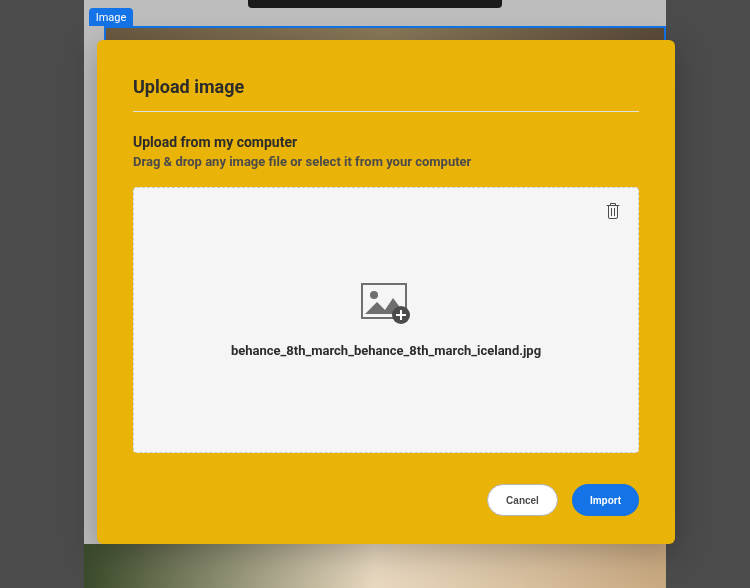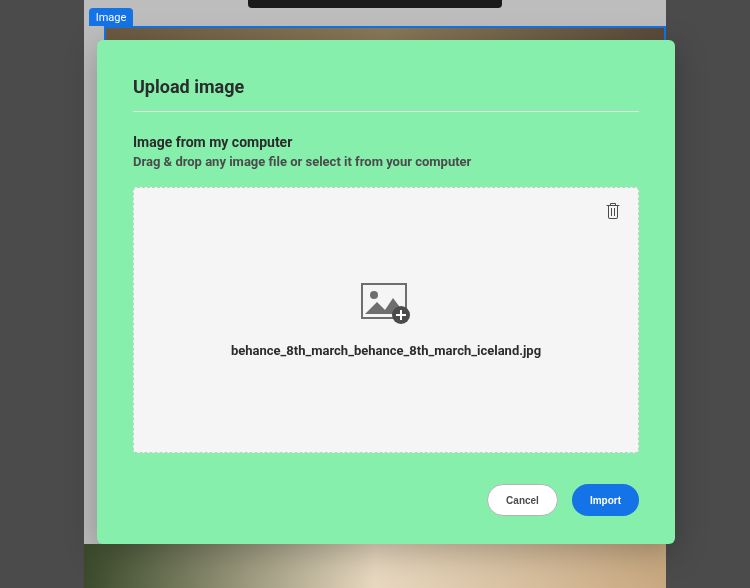--- a/index.html
+++ b/index.html
@@ -25,21 +25,21 @@
       position: absolute; left: 104px; top: 26px; right: 84px; height: 60px;
       background: linear-gradient(90deg, #6b5a42, #8a7a5a, #5a4a3a);
       border: 2px solid #1473e6; border-bottom: none;
     }
     .bottom-strip {
       position: absolute; left: 84px; right: 84px; top: 544px; height: 44px;
       background: linear-gradient(90deg, #3a4a2a, #e8d8c0, #c8a880);
     }
     .modal {
       position: absolute; left: 97px; top: 40px; width: 578px; height: 504px;
-      background: #86efac; border-radius: 6px;
+      background: #eab308; border-radius: 6px;
       box-shadow: 0 8px 32px rgba(0,0,0,0.25);
       padding: 36px 36px 24px 36px;
     }
     .modal-title {
       font-size: 18px; font-weight: 700; color: #2c2c2c;
       padding-bottom: 14px;
     }
     .divider {
       border: none; border-top: 1px solid #e1e1e1; margin-bottom: 22px;
     }
@@ -85,21 +85,21 @@
 <div class="bg-layer"></div>
 <div class="page-content"></div>
 <div class="toolbar-dark"></div>
 <div class="hero-strip"></div>
 <div class="bottom-strip"></div>
 <div class="tab-image">Image</div>
 
 <div class="modal">
   <div class="modal-title">Upload image</div>
   <hr class="divider">
-  <div class="section-heading">Image from my computer</div>
+  <div class="section-heading">Upload from my computer</div>
   <div class="section-sub">Drag &amp; drop any image file or select it from your computer</div>
 
   <div class="dropzone">
     <span class="trash-icon">
       <svg width="18" height="18" viewBox="0 0 18 18" fill="#4b4b4b">
         <path d="M15 3h-3V2a1 1 0 0 0-1-1H7a1 1 0 0 0-1 1v1H3a.5.5 0 0 0 0 1h1v11a2 2 0 0 0 2 2h6a2 2 0 0 0 2-2V4h1a.5.5 0 0 0 0-1zM7 2h4v1H7zm6 13a1 1 0 0 1-1 1H6a1 1 0 0 1-1-1V4h8zM7 6h1v8H7zm3 0h1v8h-1z"></path>
       </svg>
     </span>
 
     <span class="image-placeholder-icon">

